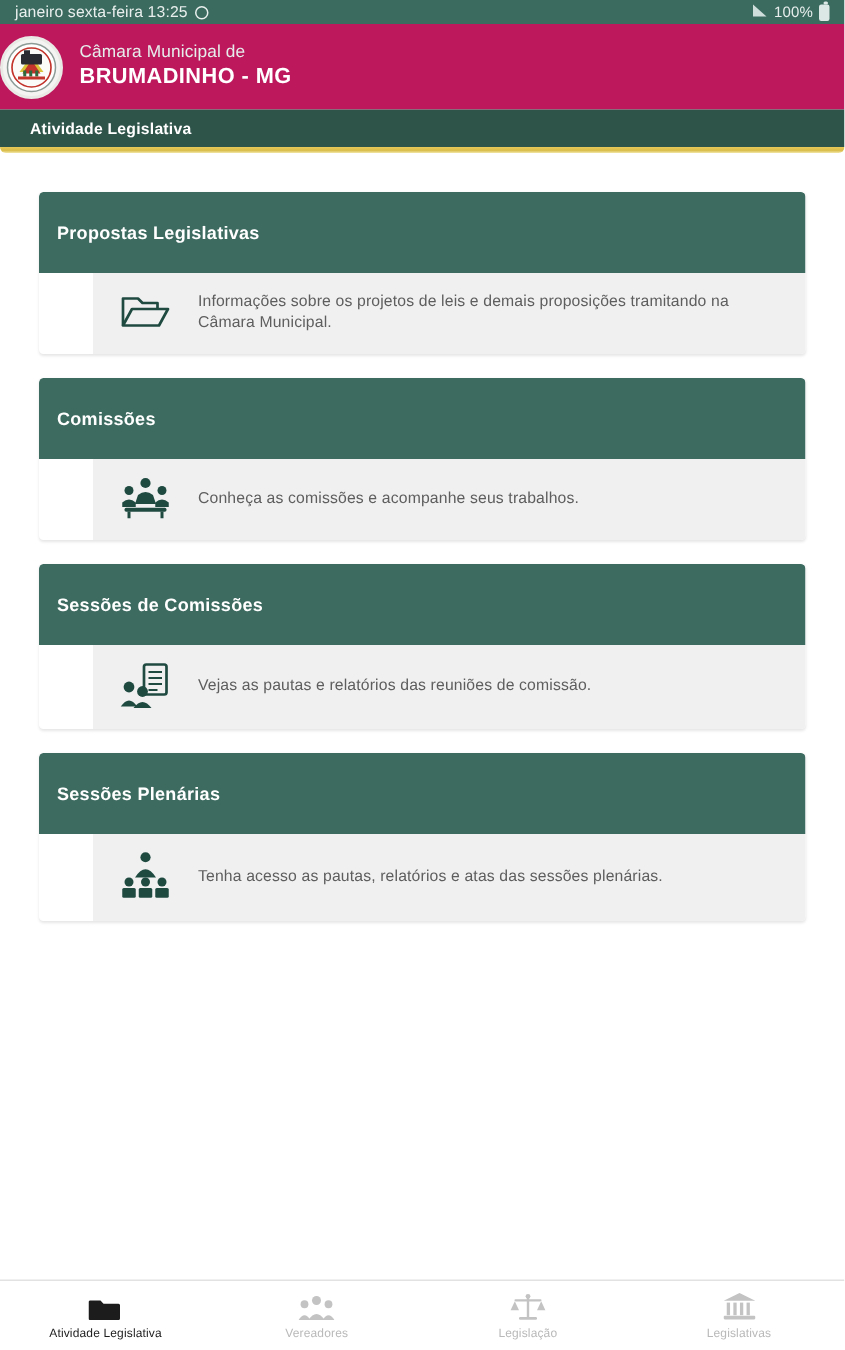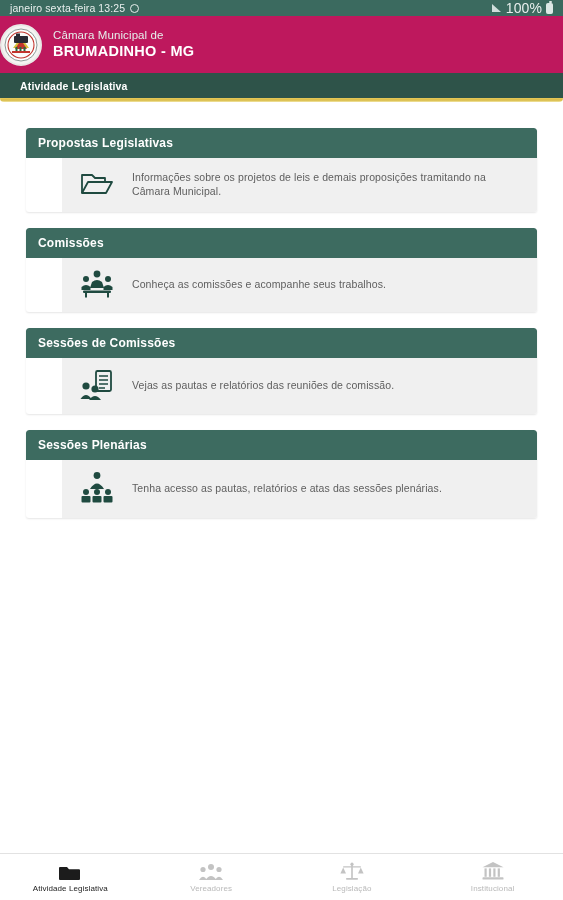--- a/index.html
+++ b/index.html
@@ -22,21 +22,21 @@
     background: #3b6a5f;
     display: flex;
     align-items: center;
     justify-content: space-between;
     padding: 0 10px 0 10px;
     color: #e8efed;
     font-size: 10.5px;
     letter-spacing: .1px;
   }
   .status-left { display: flex; align-items: center; gap: 5px; }
-  .status-right { display: flex; align-items: center; gap: 4px; font-size: 14px; margin-left: 24px; }
+  .status-right { display: flex; align-items: flex-start; gap: 4px; font-size: 10px; margin-left: 24px; }
 
   .dot-icon {
     width: 9px; height: 9px;
     border-radius: 50%;
     border: 1.6px solid #e8efed;
     display: inline-block;
     position: relative;
     top: .5px;
   }
   .signal-icon {
@@ -137,21 +137,21 @@
     overflow: hidden;
     box-shadow: 0 1px 2px rgba(0,0,0,.10);
   }
 
   .card-header {
     background: #3d6b60;
     color: #ffffff;
     font-size: 12px;
     font-weight: bold;
     letter-spacing: .2px;
-    padding: 8px 12px;
+    padding: 20px 12px;
     border-top-left-radius: 3px;
     border-top-right-radius: 3px;
   }
 
   .card-body {
     background: #f0f0f0;
     display: flex;
     align-items: center;
     gap: 14px;
     padding: 11px 14px 13px 14px;
@@ -364,16 +364,16 @@
     <span class="nav-icon">
       <svg width="22" height="19" viewBox="0 0 22 19">
         <path d="M11 0 L21.5 5.2 H0.5 z"></path>
         <rect x="2.5" y="6.4" width="2.2" height="8.4"></rect>
         <rect x="6.9" y="6.4" width="2.2" height="8.4"></rect>
         <rect x="11.3" y="6.4" width="2.2" height="8.4"></rect>
         <rect x="15.7" y="6.4" width="2.2" height="8.4"></rect>
         <rect x="0.5" y="15.2" width="21" height="2.4" rx=".7"></rect>
       </svg>
     </span>
-    <span class="nav-label">Institucional</span>
+    <span class="nav-label">Legislativas</span>
   </div>
 
 </div>
 
 </body></html>

